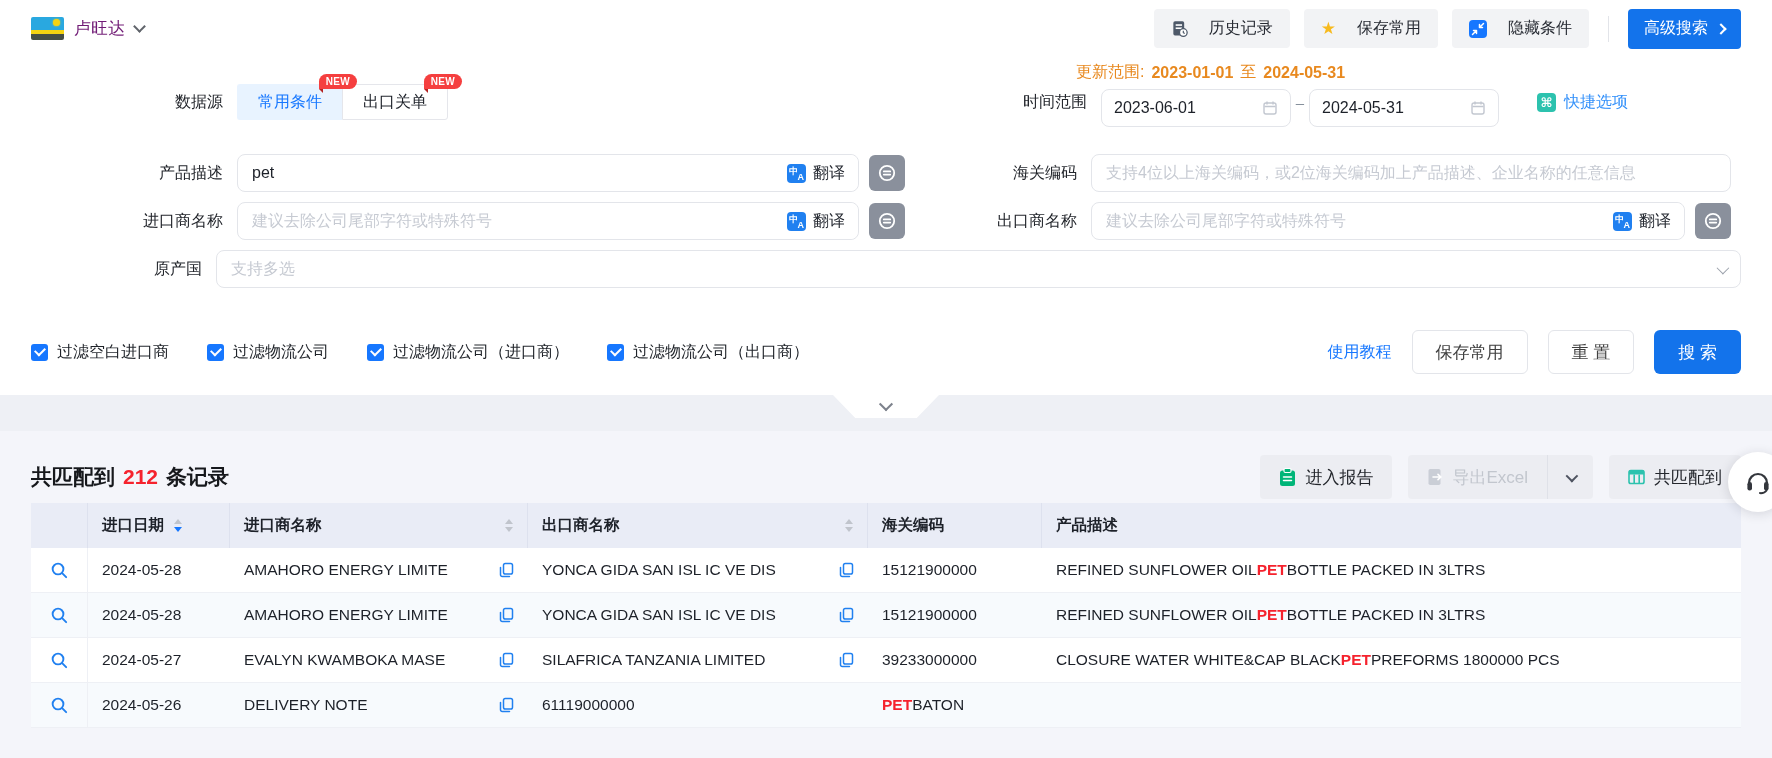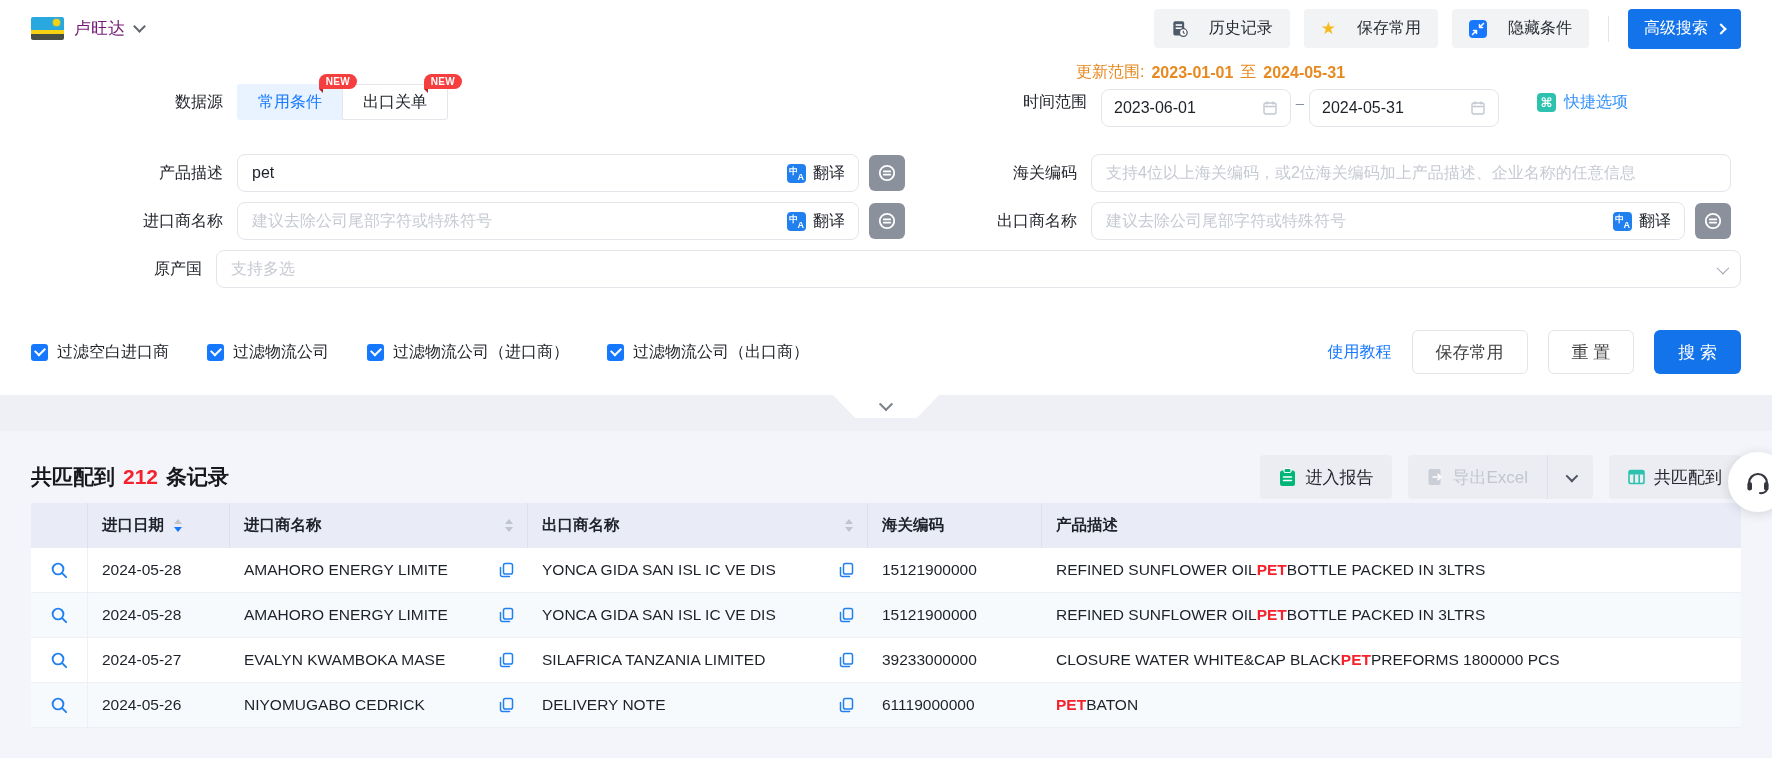--- a/index.html
+++ b/index.html
@@ -504,29 +504,20 @@
           <div class="cell c-icon">
               <span>
                 <svg width="19" height="19" viewBox="0 0 18 18">
                   <circle cx="7.6" cy="7.6" r="5.1" stroke="#2080f0" stroke-width="1.8" fill="none"></circle>
                   <path d="M11.5 11.5 15.3 15.3" stroke="#2080f0" stroke-width="1.8" stroke-linecap="round"></path>
                 </svg>
               </span>
             </div>
           <div class="cell">2024-05-26</div>
           <div class="cell">
-            <span class="cell-name">NIYOMUGABO CEDRICK</span>
-            <span class="copy-ic">
-                <svg width="15" height="16" viewBox="0 0 15 16">
-                  <rect x="4.5" y="1.5" width="9" height="10.5" rx="1.8" stroke="#2080f0" stroke-width="1.5" fill="none"></rect>
-                  <path d="M10.5 14.5H3.2A1.7 1.7 0 0 1 1.5 12.8V5.5" stroke="#2080f0" stroke-width="1.5" fill="none" stroke-linecap="round"></path>
-                </svg>
-              </span>
-          </div>
-          <div class="cell">
             <span class="cell-name">DELIVERY NOTE</span>
             <span class="copy-ic">
                 <svg width="15" height="16" viewBox="0 0 15 16">
                   <rect x="4.5" y="1.5" width="9" height="10.5" rx="1.8" stroke="#2080f0" stroke-width="1.5" fill="none"></rect>
                   <path d="M10.5 14.5H3.2A1.7 1.7 0 0 1 1.5 12.8V5.5" stroke="#2080f0" stroke-width="1.5" fill="none" stroke-linecap="round"></path>
                 </svg>
               </span>
           </div>
           <div class="cell">61119000000</div>
           <div class="cell">

